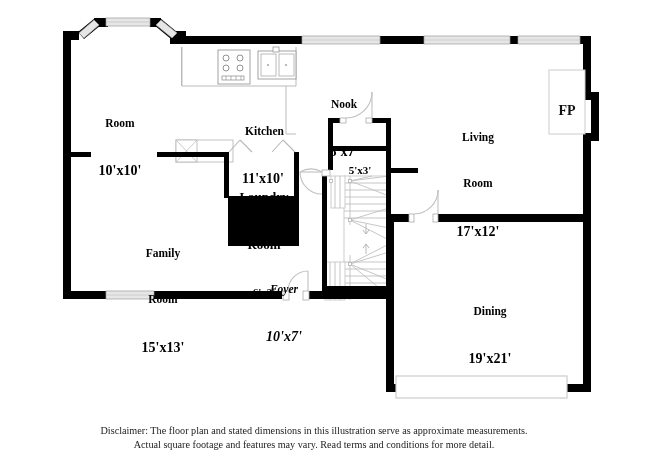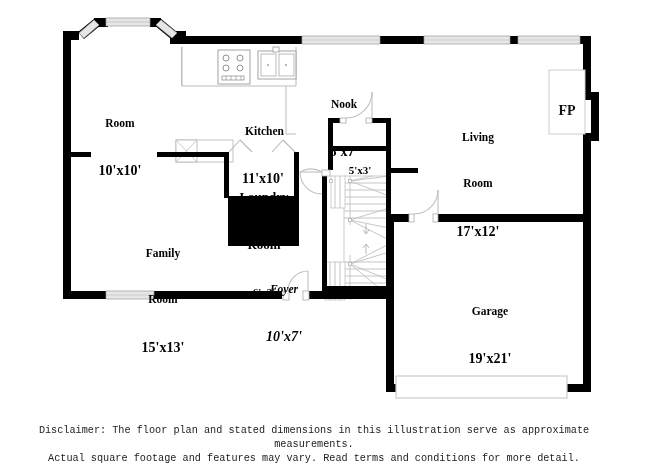--- a/index.html
+++ b/index.html
@@ -56,21 +56,21 @@
     font-size: 14px;
     color: #111111;
     text-align: center;
   }
   #disclaimer {
     position: absolute;
     left: 0;
     top: 424px;
     width: 628px;
     text-align: center;
-    font-family: Liberation Mono, monospace;
+    font-family: Liberation Serif, serif;
     font-size: 10.2px;
     color: #222222;
     line-height: 1.35;
   }
   #disclaimer .dl-line { display: block; }
 </style>
 </head>
 <body>
 
 <div id="plan-root">
@@ -323,21 +323,21 @@
     <span class="rl-name">Room</span>
     <span class="rl-dim">15'x13'</span>
   </div>
 
   <div class="room-label" style="left:234px; top:248px; width:100px;font-style:italic;">
     <span class="rl-name">Foyer</span>
     <span class="rl-dim">10'x7'</span>
   </div>
 
   <div class="room-label" style="left:440px; top:270px; width:100px;">
-    <span class="rl-name">Garage</span>
+    <span class="rl-name">Dining</span>
     <span class="rl-dim">19'x21'</span>
   </div>
 
   <div class="room-label small" style="left:330px; top:130px; width:60px;">
     <span class="rl-dim">5'x3'</span>
   </div>
 
   <div class="fp-label" style="left:549px; top:103px; width:36px;">
     <span>FP</span>
   </div>

